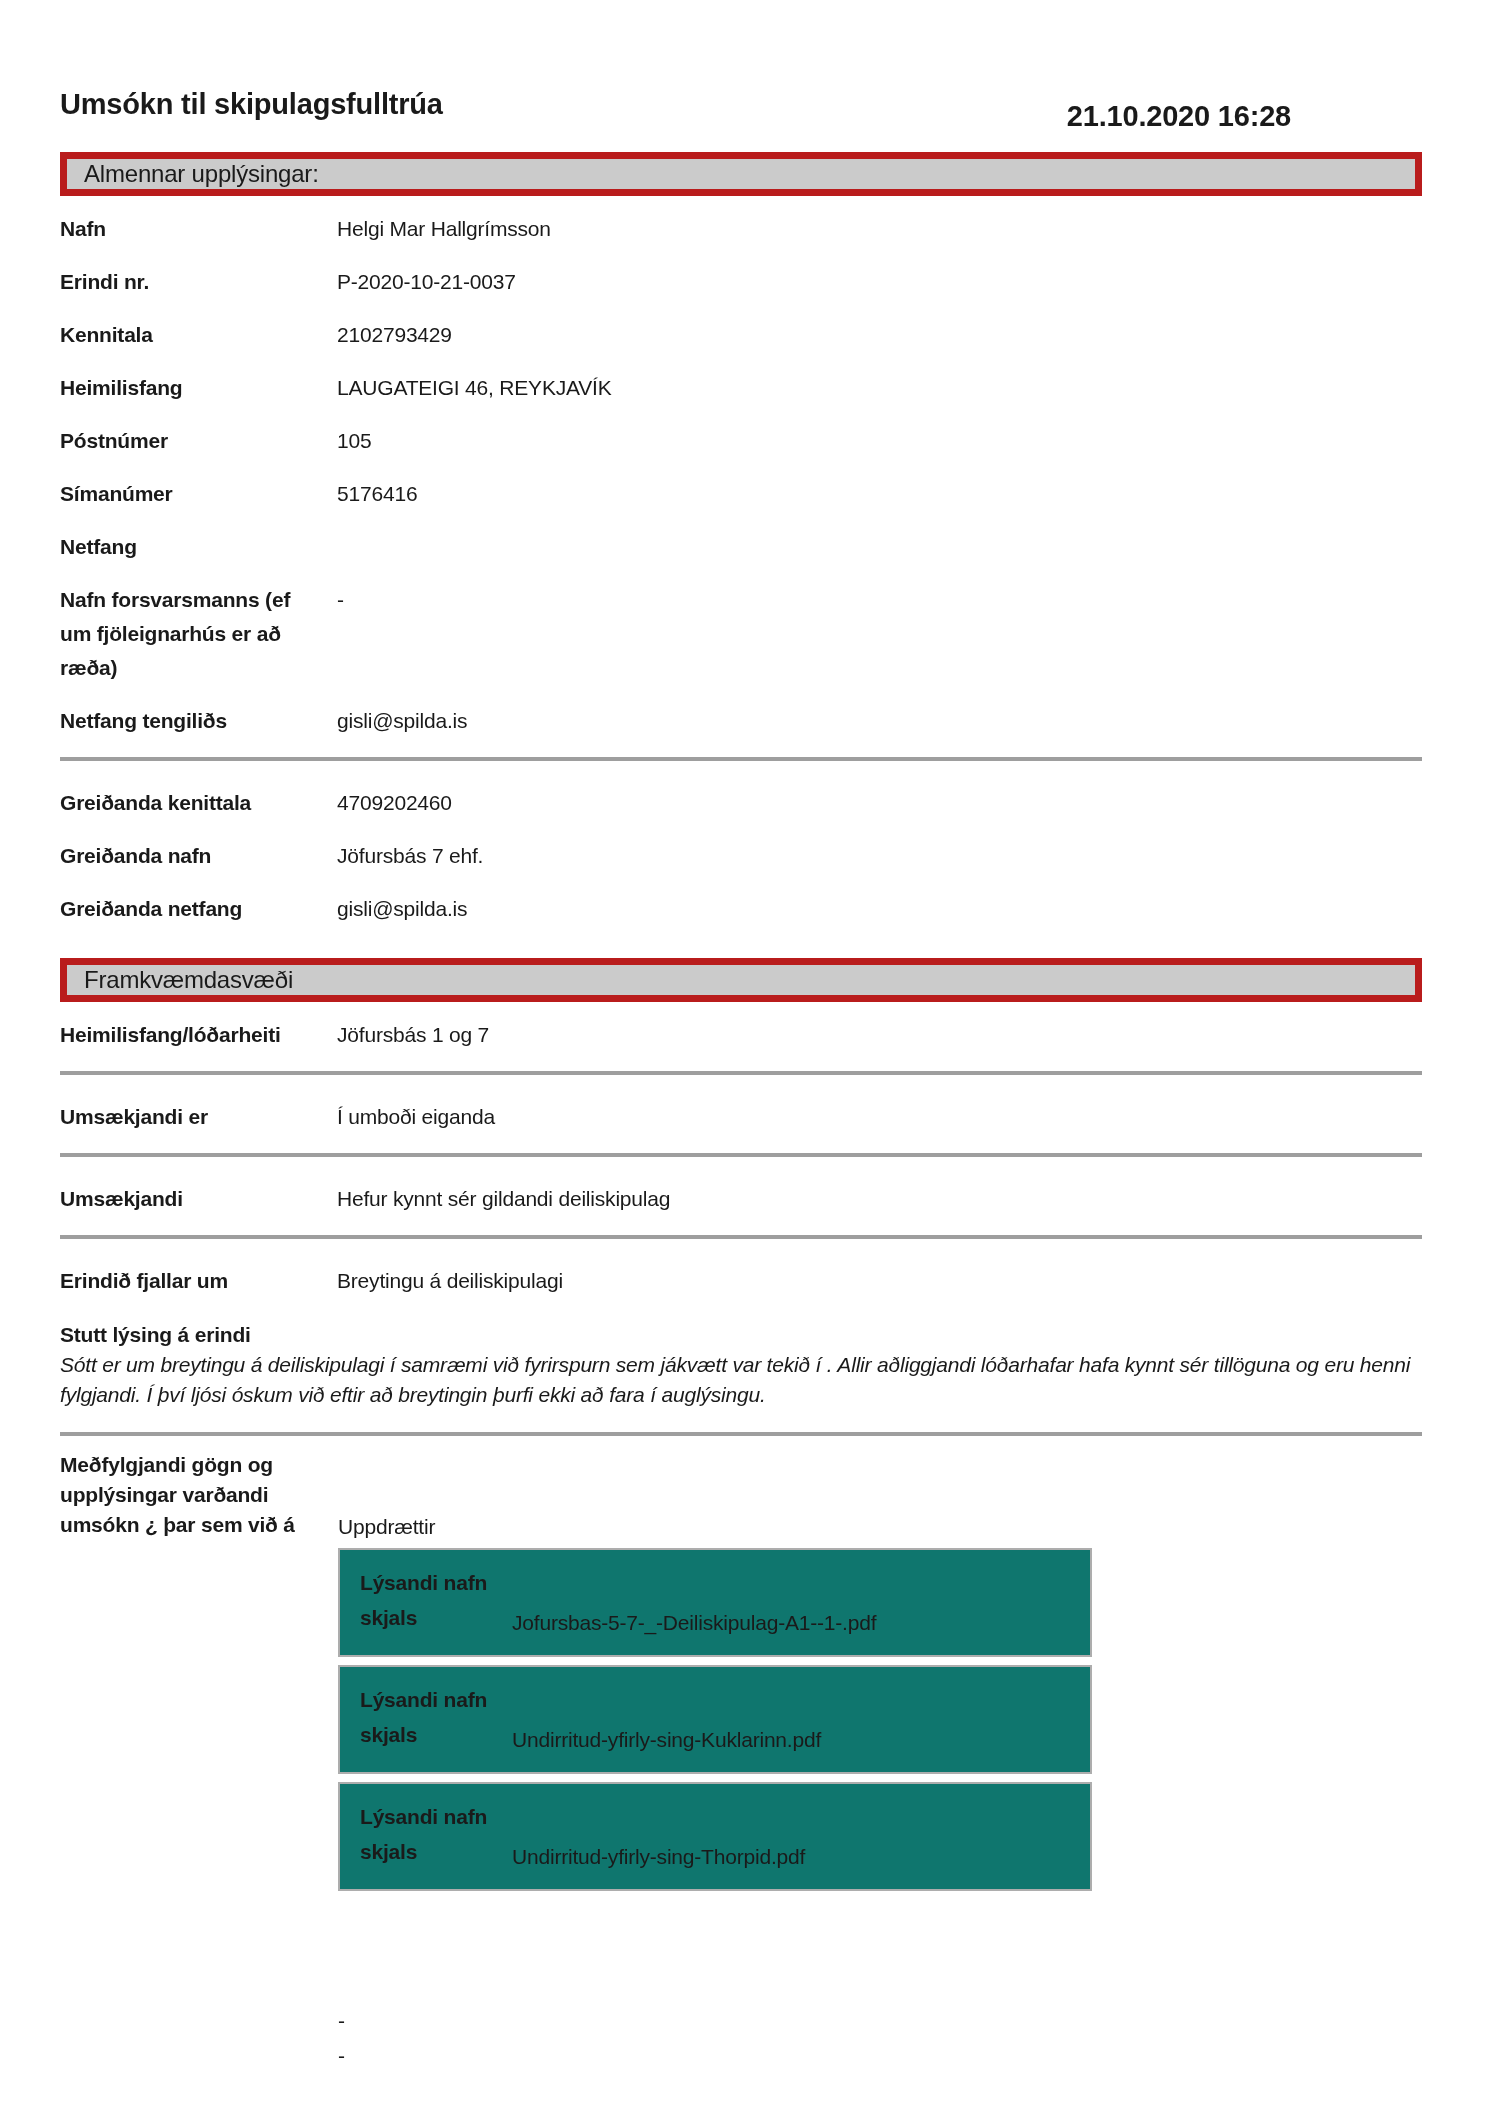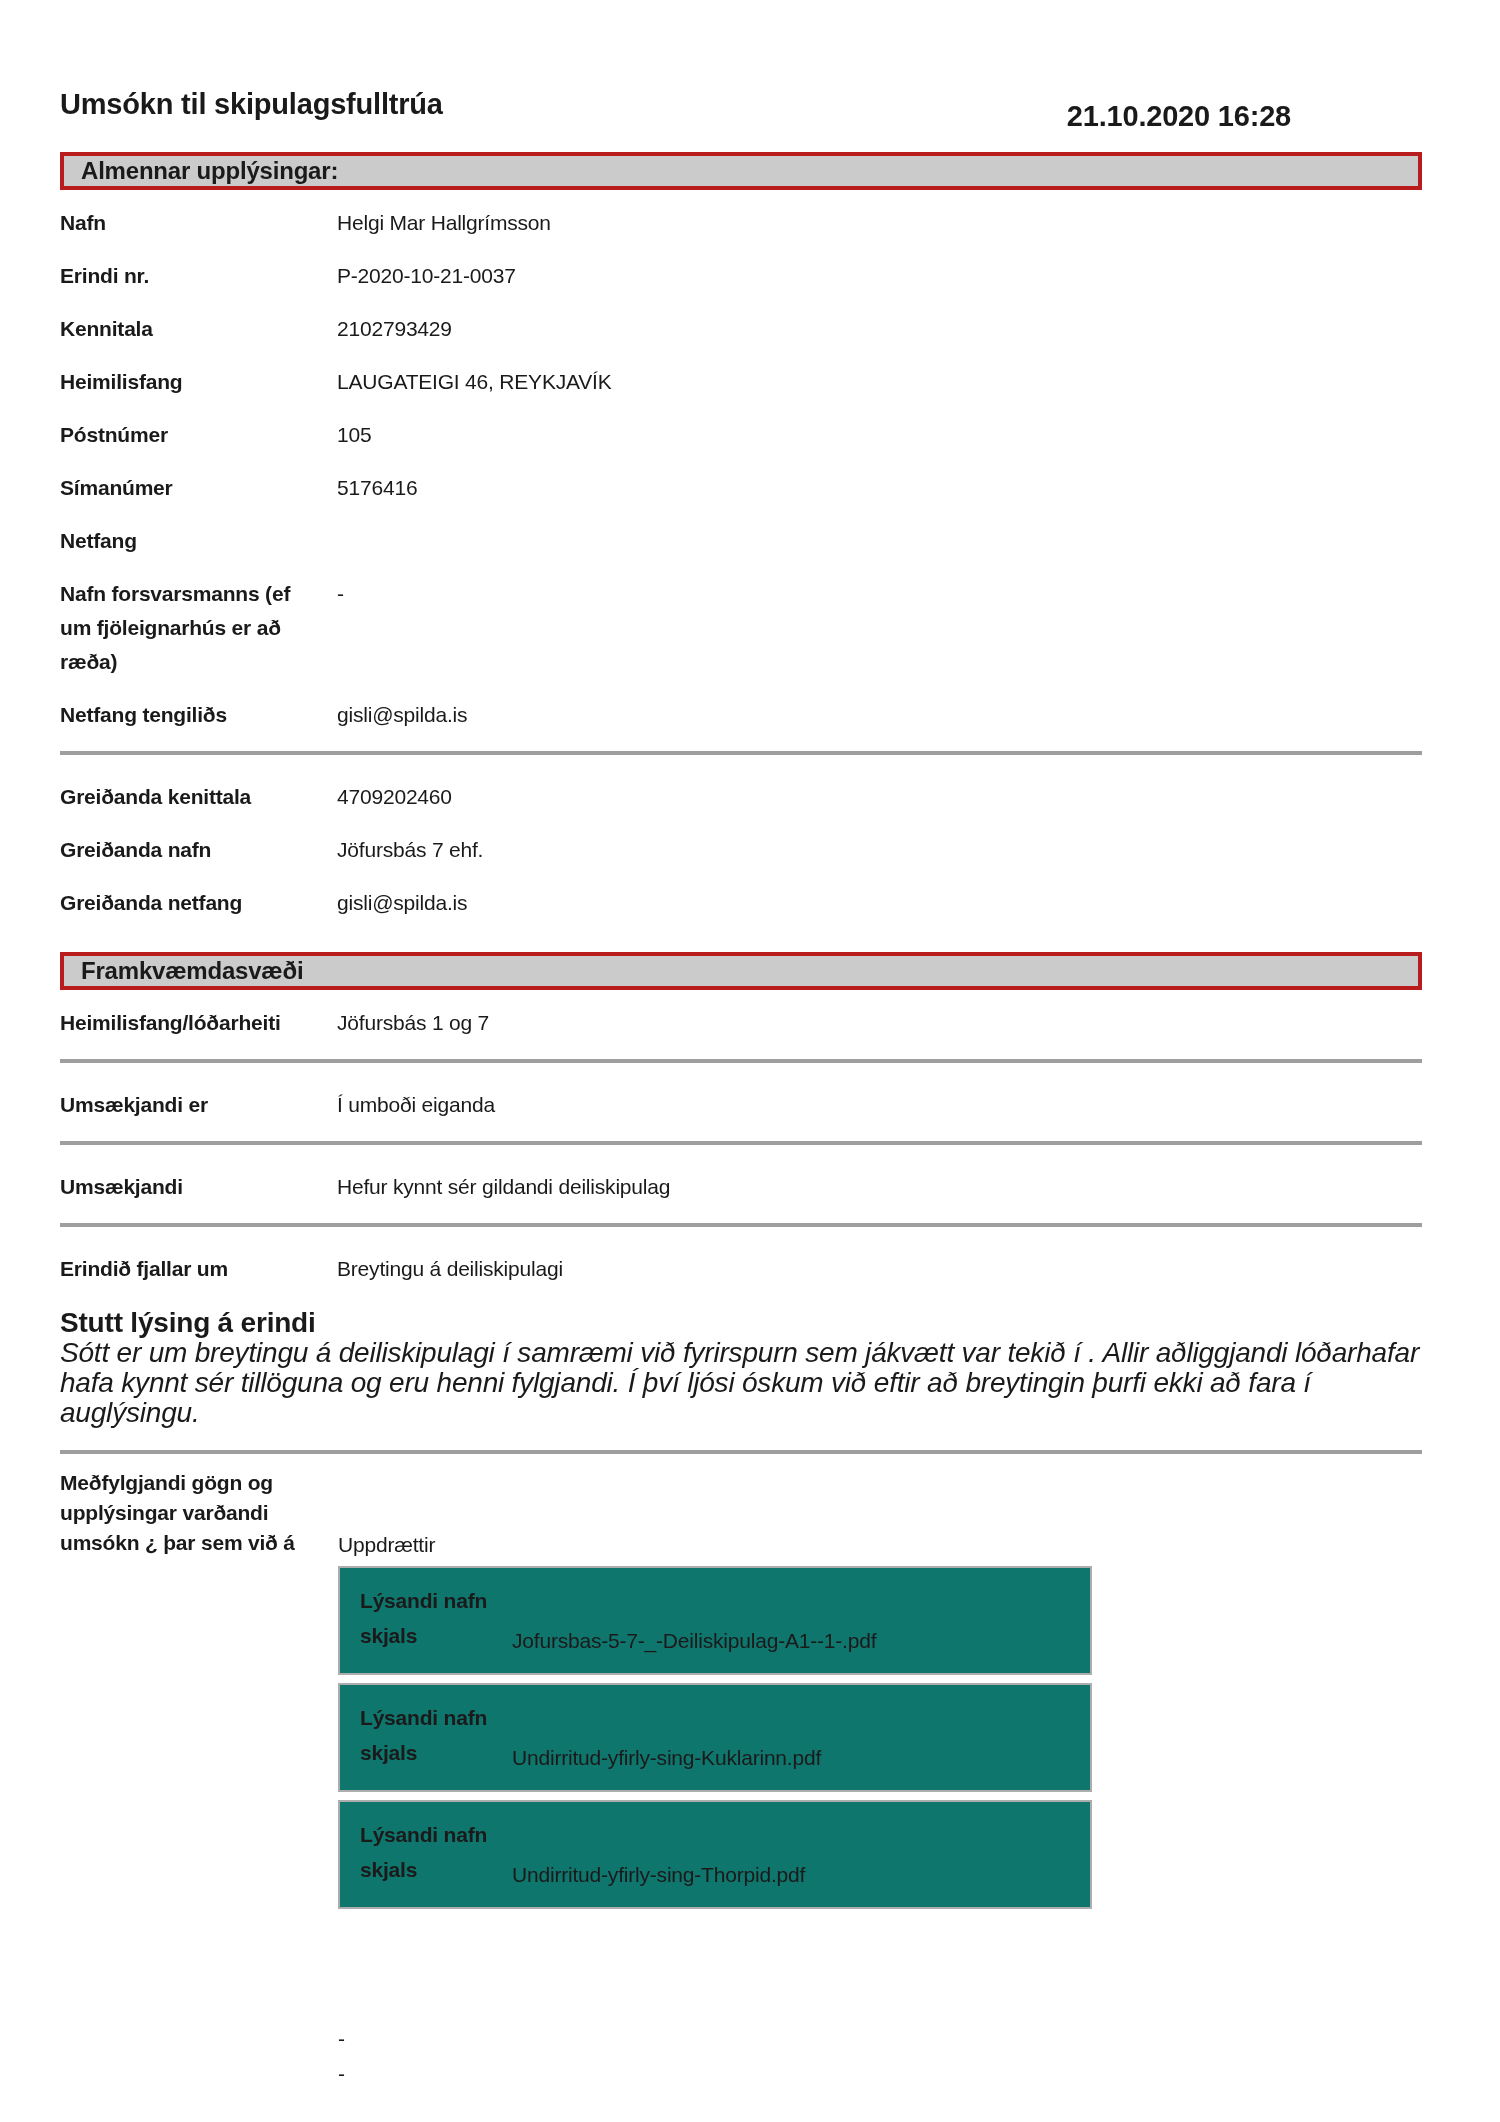--- a/index.html
+++ b/index.html
@@ -33,27 +33,27 @@
     position: absolute;
     top: 12px;
     right: 131px;
     font-size: 29px;
     font-weight: bold;
     line-height: 36px;
   }
   
   .section-bar {
     background: #cbcbcb;
-    border: 4px solid #b91c1c;
-    height: 38px;
+    border: 7px solid #b91c1c;
+    height: 44px;
     display: flex;
     align-items: center;
     padding-left: 17px;
     font-size: 24px;
-    font-weight: bold;
+    font-weight: normal;
     margin-bottom: 16px;
   }
   .section-bar.project { margin-top: 32px; }
   
   .field-row {
     display: flex;
     font-size: 21px;
     line-height: 34px;
     margin-bottom: 19px;
   }
@@ -65,21 +65,21 @@
   }
   .field-value { flex: 1; }
   
   .divider {
     height: 4px;
     background: #9e9e9e;
     border: 0;
     margin: 11px 0 25px 0;
   }
   
-  .description { margin-top: 22px; font-size: 28px; line-height: 30px; }
+  .description { margin-top: 22px; font-size: 21px; line-height: 30px; }
   .description-heading { font-weight: bold; }
   .description-text { margin: 0; font-style: italic; }
   .divider.after-description { margin-top: 22px; margin-bottom: 0; }
   
   .attachments {
     display: flex;
     margin-top: 14px;
   }
   .attachments-label {
     width: 278px;

